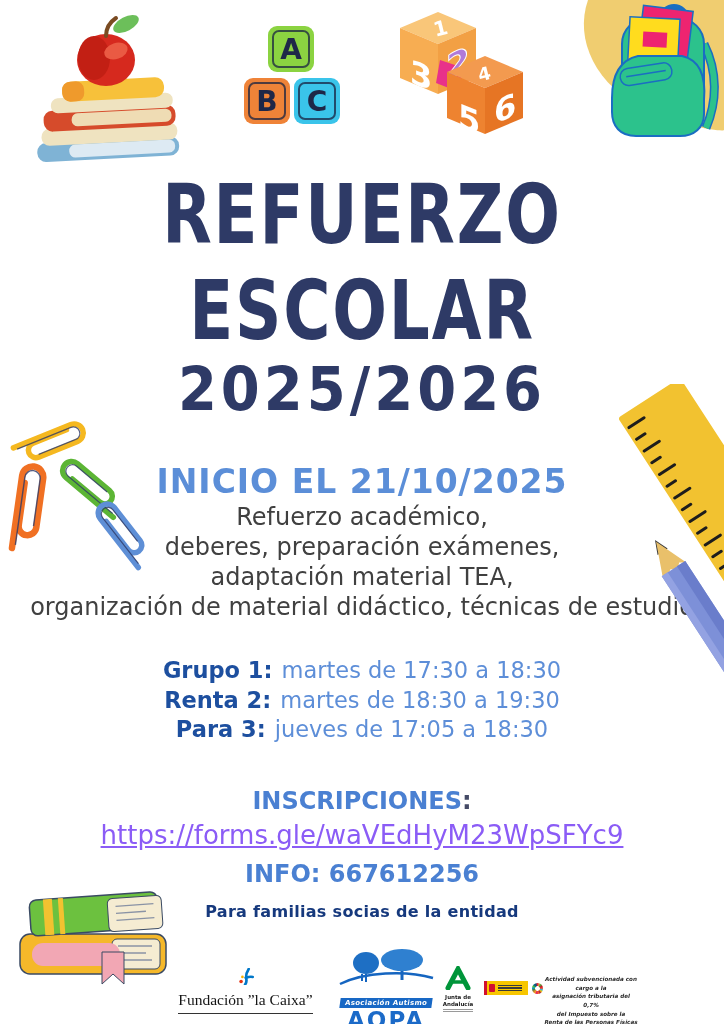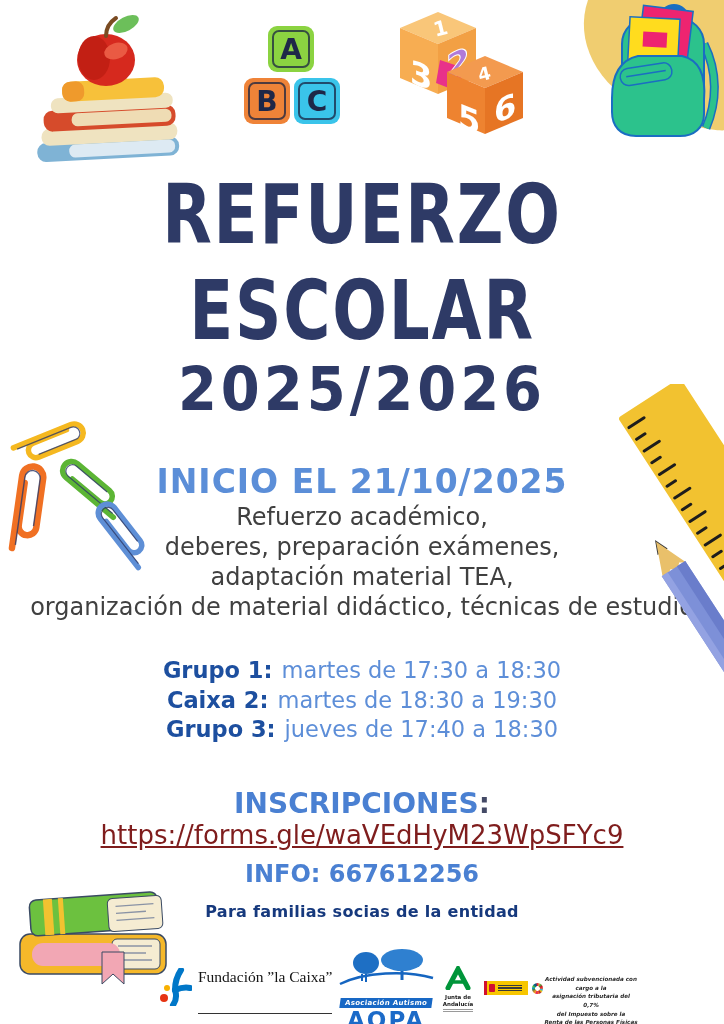--- a/index.html
+++ b/index.html
@@ -10,45 +10,45 @@
 
   
   .title{font-weight:bold;color:#2e3a66;font-size:70px;letter-spacing:2px;
          transform:scale(.92,1.18);transform-origin:50% 0;}
   .t1{top:166px;} .t2{top:262px;}
   .years{top:354px;font-weight:bold;color:#2e3a66;font-size:56px;letter-spacing:4px;transform:scaleY(1.08);transform-origin:50% 0;}
   .start{top:462px;font-weight:bold;color:#5b8ed8;font-size:33px;letter-spacing:1px;}
   .desc{top:502px;color:#404040;font-size:24px;line-height:30px;}
   .groups{top:656px;font-size:22.5px;line-height:29.5px;color:#5d8ed8;}
   .g-label{color:#1d4f9f;font-weight:bold;margin-right:9px;}
-  .insc{top:787px;font-size:28px;font-weight:bold;color:#4a80d2;}
+  .insc{top:787px;font-size:24px;font-weight:bold;color:#4a80d2;}
   .insc .colon{color:#444a66;}
   .url{top:820px;font-size:26px;color:#74a0db;}
-  .url a{color:#7f1d1d;text-decoration:underline;cursor:pointer;}
+  .url a{color:#8b5cf6;text-decoration:underline;cursor:pointer;}
   .info{top:860px;font-size:24px;font-weight:bold;color:#4a80d2;}
   .audience{top:902px;font-size:16px;font-weight:bold;color:#16397d;letter-spacing:.3px;text-align:center;}
 
   
   .books-apple{left:14px;top:8px;}
   .abc{left:243px;top:26px;width:100px;height:112px;}
   .block{position:absolute;width:46px;height:46px;border-radius:9px;display:flex;align-items:center;justify-content:center;
          font-weight:bold;font-size:28px;color:#1e2748;}
   .block::before{content:"";position:absolute;inset:4px;border:2px solid rgba(25,35,65,.75);border-radius:7px;}
   .block span{position:relative;}
   .blk-a{left:25px;top:0;background:#8bd341;}
   .blk-b{left:1px;top:52px;background:#ef8338;}
   .blk-c{left:51px;top:52px;background:#3ac4ea;}
   .dice{left:390px;top:4px;}
   .blob{right:0;top:0;}
   .clips{left:0;top:390px;}
   .right-deco{left:592px;top:384px;}
   .bottom-books{left:12px;top:886px;}
 
   
-  .lacaixa{left:158px;top:968px;width:175px;height:46px;display:flex;gap:6px;}
+  .lacaixa{left:158px;top:968px;width:175px;height:46px;display:flex;align-items:center;gap:6px;flex-direction:column;}
   .lacaixa .txt{font-family:"Liberation Serif","DejaVu Serif",serif;font-size:15.5px;color:#141414;
                 border-bottom:1.3px solid #333;padding-bottom:4px;white-space:nowrap;}
   .aopa{left:330px;top:948px;width:112px;text-align:center;}
   .aopa .band{display:inline-block;background:#1868c5;color:#fff;font-size:7px;font-weight:bold;
               padding:1px 5px;transform:skewX(-8deg);letter-spacing:.3px;}
   .aopa .big{font-size:23px;font-weight:bold;color:#1b6ac8;letter-spacing:2px;line-height:1;}
   .junta{left:436px;top:966px;width:44px;text-align:center;}
   .junta .jt{font-size:5.5px;font-weight:bold;color:#1a1a1a;line-height:1.2;}
   .junta .mini{height:1px;background:#9a9a9a;width:30px;margin:1.5px auto 0;}
   .espana{left:484px;top:981px;display:flex;align-items:center;gap:4px;}
@@ -150,22 +150,22 @@
 
   <div class="abs ctr desc">
     <div>Refuerzo académico,</div>
     <div>deberes, preparación exámenes,</div>
     <div>adaptación material TEA,</div>
     <div>organización de material didáctico, técnicas de estudio</div>
   </div>
 
   <div class="abs ctr groups">
     <div><span class="g-label">Grupo 1:</span><span>martes de 17:30 a 18:30</span></div>
-    <div><span class="g-label">Caixa 2:</span><span>martes de 18:30 a 19:30</span></div>
-    <div><span class="g-label">Grupo 3:</span><span>jueves de 17:40 a 18:30</span></div>
+    <div><span class="g-label">Renta 2:</span><span>martes de 18:30 a 19:30</span></div>
+    <div><span class="g-label">Para 3:</span><span>jueves de 17:05 a 18:30</span></div>
   </div>
 
   <div class="abs ctr insc"><span>INSCRIPCIONES</span><span class="colon">:</span></div>
   <div class="abs ctr url"><a>https://forms.gle/waVEdHyM23WpSFYc9</a></div>
   <div class="abs ctr info">INFO: 667612256</div>
   <div class="abs ctr audience">Para familias socias de la entidad</div>
 
   <svg class="abs clips" width="180" height="200" viewBox="0 0 180 200">
     <g transform="translate(30,4) rotate(68 22 48)">
       <path d="M13,86 L13,24 A9,9 0 0 1 31,24 L31,66 A7.5,7.5 0 0 1 16,66 L16,30" stroke="#f5b820" stroke-width="5.5" fill="none" stroke-linecap="round"></path>

